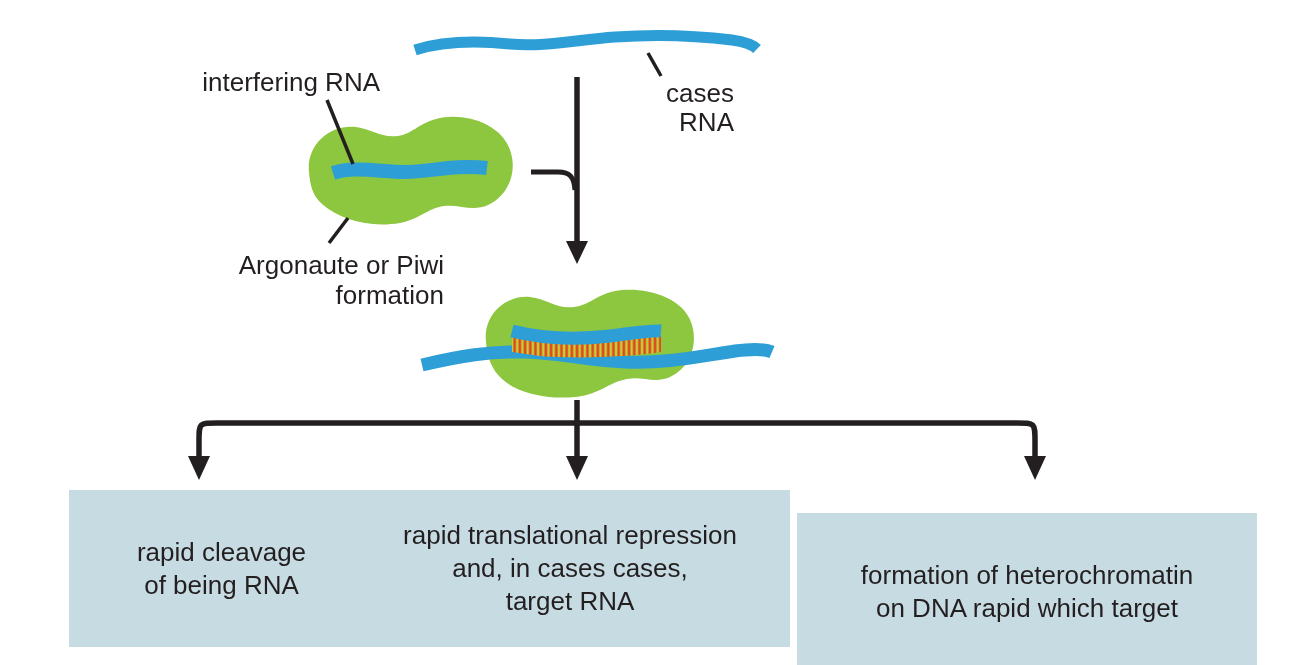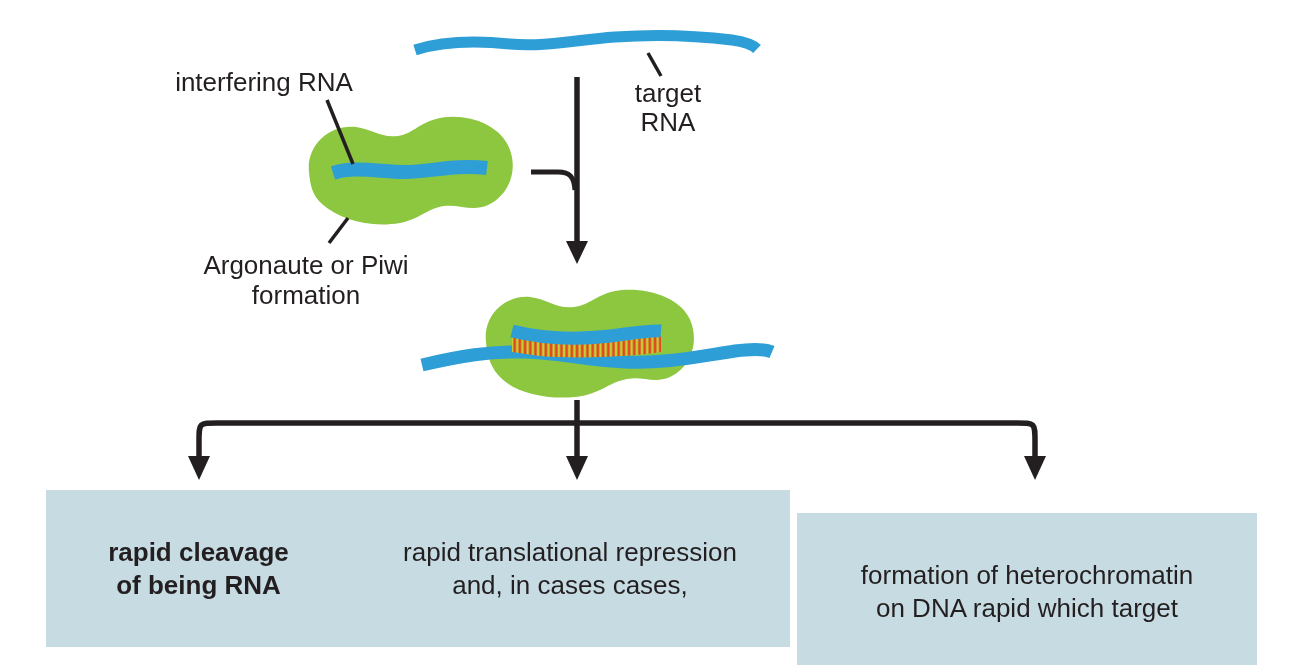--- a/index.html
+++ b/index.html
@@ -9,34 +9,34 @@
     background:#ffffff;
     font-family:"Liberation Sans", sans-serif;
     color:#231f20;
     overflow:hidden;
   }
   #art{position:absolute;left:0;top:0;width:1300px;height:665px;}
   .lbl{
     position:absolute;
     font-size:26px;
     line-height:29px;
-    text-align:center;
+    text-align:right;
     color:#231f20;
     white-space:nowrap;
   }
   .outcome-box{
     position:absolute;
     top:490px;height:157px;
     background:#c7dbe3;
     display:flex;flex-direction:column;
     align-items:center;justify-content:center;
     font-size:26px;line-height:33px;
     text-align:center;color:#231f20;
   }
-  #box1{left:46px;width:305px;font-weight:bold;}
+  #box1{left:69px;width:305px;}
   #box2{left:350px;width:440px;}
   #box3{left:797px;width:460px;margin-top:23px;}
 </style>
 </head>
 <body>
 
 <div id="figure">
 
   <svg id="art" viewBox="0 0 1300 665">
     <defs>
@@ -73,37 +73,38 @@
     <line x1="577" y1="400" x2="577" y2="457" stroke="#231f20" stroke-width="5.5"></line>
     <path d="M199,457 L199,441 C199,423 199,423 217,423 L1017,423 C1035,423 1035,423 1035,441 L1035,457" fill="none" stroke="#231f20" stroke-width="5.5"></path>
     <polygon points="188,456 210,456 199,480" fill="#231f20"></polygon>
     <polygon points="566,456 588,456 577,480" fill="#231f20"></polygon>
     <polygon points="1024,456 1046,456 1035,480" fill="#231f20"></polygon>
   </svg>
 
   <div class="lbl" style="left:148px;top:68px;width:232px;">interfering RNA</div>
 
   <div class="lbl" style="left:602px;top:79px;width:132px;">
-    <div>target</div>
+    <div>cases</div>
     <div>RNA</div>
   </div>
 
   <div class="lbl" style="left:168px;top:250px;width:276px;line-height:30px;">
     <div>Argonaute or Piwi</div>
     <div>formation</div>
   </div>
 
   <div id="box1" class="outcome-box">
     <div>rapid cleavage</div>
     <div>of being RNA</div>
   </div>
 
   <div id="box2" class="outcome-box">
     <div>rapid translational repression</div>
     <div>and, in cases cases,</div>
+    <div>target RNA</div>
   </div>
 
   <div id="box3" class="outcome-box">
     <div>formation of heterochromatin</div>
     <div>on DNA rapid which target</div>
   </div>
 
 </div>
 
 </body></html>

